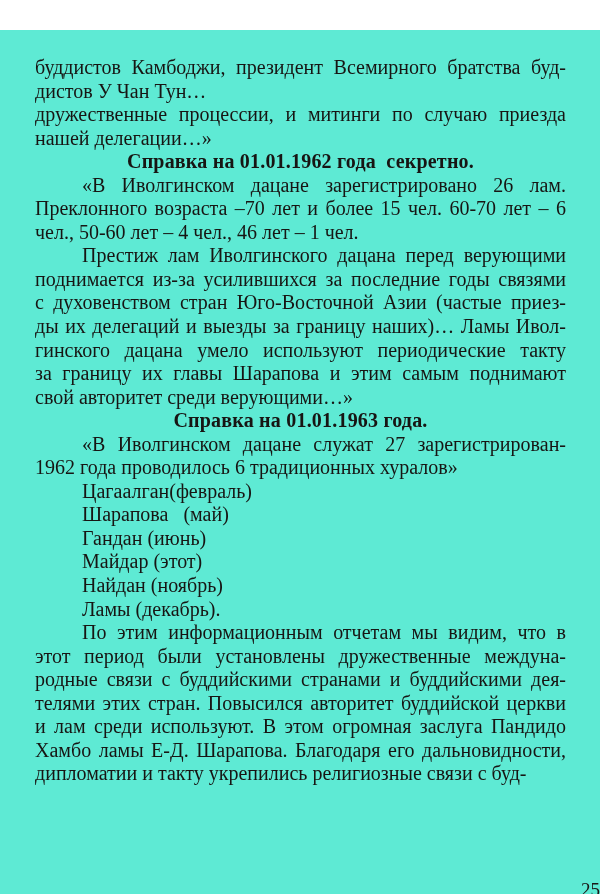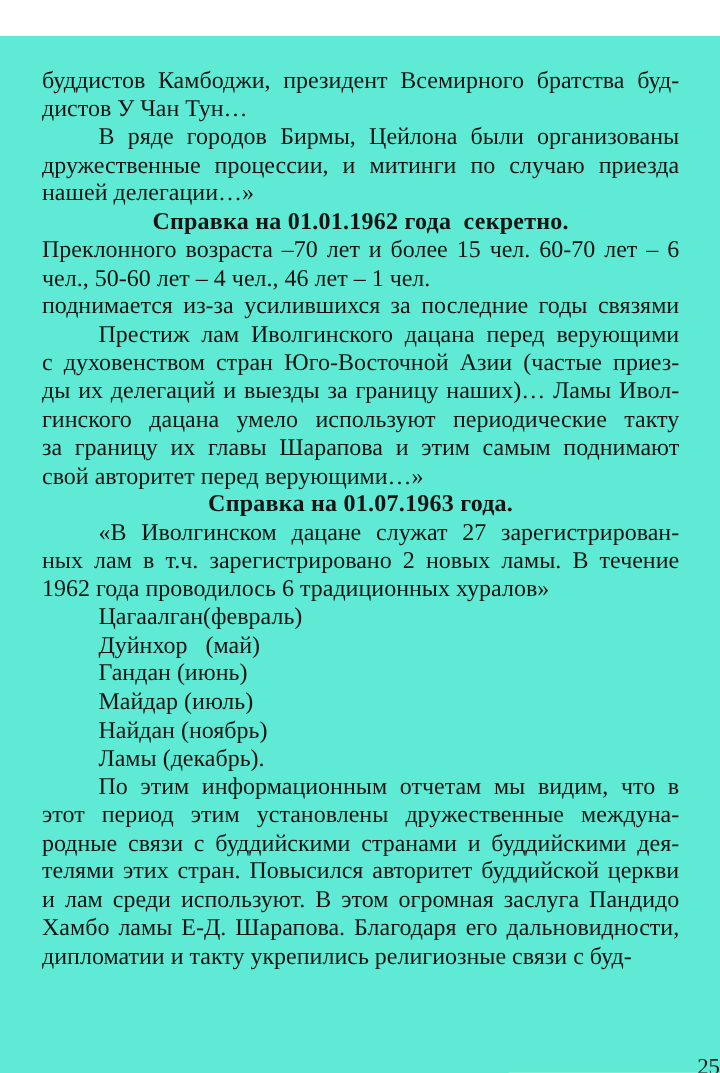--- a/index.html
+++ b/index.html
@@ -59,59 +59,58 @@
 </head>
 <body>
 
 <div class="page">
   <div class="text-column" id="text-column">
       <div class="para">
         <div class="line">буддистов Камбоджи, президент Всемирного братства буд-</div>
         <div class="line last">дистов У Чан Тун…</div>
       </div>
       <div class="para">
-        <div class="line indent">В ряде городов Бирмы, Цейлона были организованы</div>
         <div class="line">дружественные процессии, и митинги по случаю приезда</div>
         <div class="line last">нашей делегации…»</div>
       </div>
       <div class="heading">
         <div class="line">Справка на 01.01.1962 года  секретно.</div>
       </div>
       <div class="para">
+        <div class="line indent">«В Иволгинском дацане зарегистрировано 26 лам.</div>
         <div class="line">Преклонного возраста –70 лет и более 15 чел. 60-70 лет – 6</div>
         <div class="line last">чел., 50-60 лет – 4 чел., 46 лет – 1 чел.</div>
       </div>
       <div class="para">
+        <div class="line indent">Престиж лам Иволгинского дацана перед верующими</div>
         <div class="line">поднимается из-за усилившихся за последние годы связями</div>
-        <div class="line indent">Престиж лам Иволгинского дацана перед верующими</div>
         <div class="line">с духовенством стран Юго-Восточной Азии (частые приез-</div>
         <div class="line">ды их делегаций и выезды за границу наших)… Ламы Ивол-</div>
         <div class="line">гинского дацана умело используют периодические такту</div>
         <div class="line">за границу их главы Шарапова и этим самым поднимают</div>
-        <div class="line last">свой авторитет перед верующими…»</div>
+        <div class="line last">свой авторитет среди верующими…»</div>
       </div>
       <div class="heading">
-        <div class="line">Справка на 01.07.1963 года.</div>
+        <div class="line">Справка на 01.01.1963 года.</div>
       </div>
       <div class="para">
         <div class="line indent">«В Иволгинском дацане служат 27 зарегистрирован-</div>
-        <div class="line">ных лам в т.ч. зарегистрировано 2 новых ламы. В течение</div>
         <div class="line last">1962 года проводилось 6 традиционных хуралов»</div>
       </div>
       <div class="list">
         <div class="line">Цагаалган(февраль)</div>
-        <div class="line">Дуйнхор   (май)</div>
+        <div class="line">Шарапова   (май)</div>
         <div class="line">Гандан (июнь)</div>
-        <div class="line">Майдар (июль)</div>
+        <div class="line">Майдар (этот)</div>
         <div class="line">Найдан (ноябрь)</div>
         <div class="line">Ламы (декабрь).</div>
       </div>
       <div class="para">
         <div class="line indent">По этим информационным отчетам мы видим, что в</div>
-        <div class="line">этот период этим установлены дружественные междуна-</div>
+        <div class="line">этот период были установлены дружественные междуна-</div>
         <div class="line">родные связи с буддийскими странами и буддийскими дея-</div>
         <div class="line">телями этих стран. Повысился авторитет буддийской церкви</div>
         <div class="line">и лам  среди используют.  В этом огромная заслуга Пандидо</div>
         <div class="line">Хамбо ламы Е-Д. Шарапова. Благодаря его дальновидности,</div>
         <div class="line last">дипломатии и такту укрепились религиозные связи с буд-</div>
       </div>
     </div>
   <div class="page-number">25</div>
 </div>
 

